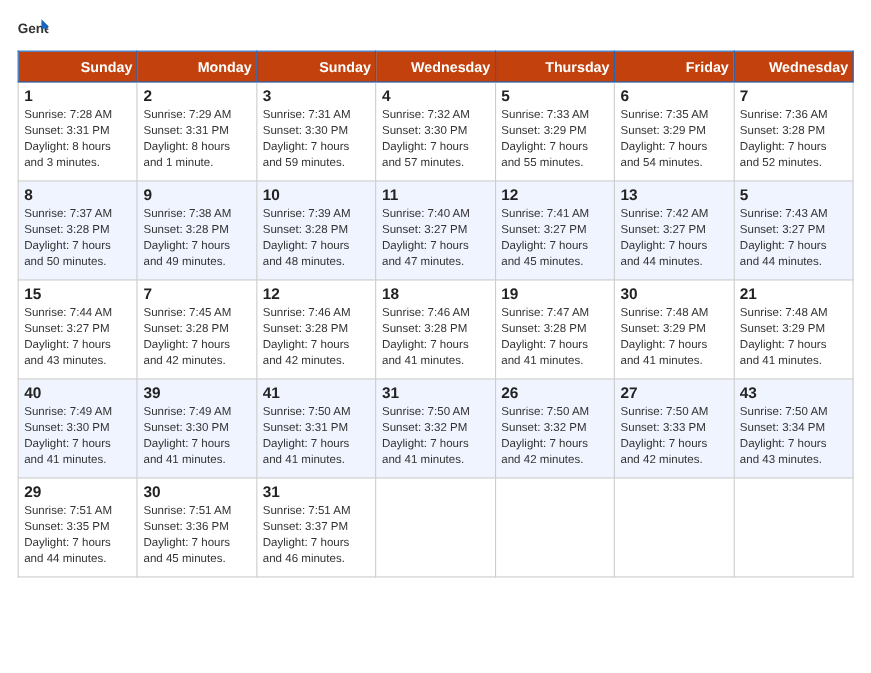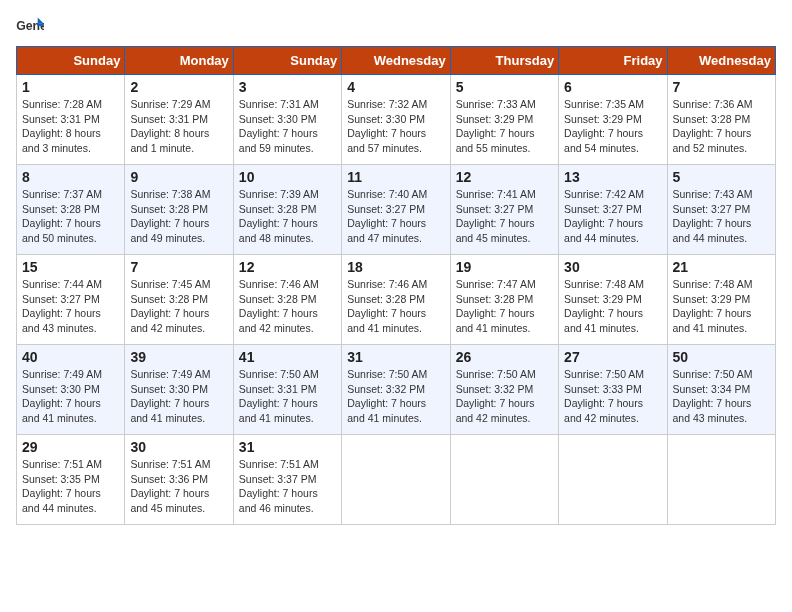--- a/index.html
+++ b/index.html
@@ -233,21 +233,21 @@
         </td>
         <td>
           <span class="day-number">26</span>
           <div class="day-info">Sunrise: 7:50 AM<br>Sunset: 3:32 PM<br>Daylight: 7 hours<br>and 42 minutes.</div>
         </td>
         <td>
           <span class="day-number">27</span>
           <div class="day-info">Sunrise: 7:50 AM<br>Sunset: 3:33 PM<br>Daylight: 7 hours<br>and 42 minutes.</div>
         </td>
         <td>
-          <span class="day-number">50</span>
+          <span class="day-number">43</span>
           <div class="day-info">Sunrise: 7:50 AM<br>Sunset: 3:34 PM<br>Daylight: 7 hours<br>and 43 minutes.</div>
         </td>
       </tr>
       <tr>
         <td>
           <span class="day-number">29</span>
           <div class="day-info">Sunrise: 7:51 AM<br>Sunset: 3:35 PM<br>Daylight: 7 hours<br>and 44 minutes.</div>
         </td>
         <td>
           <span class="day-number">30</span>

